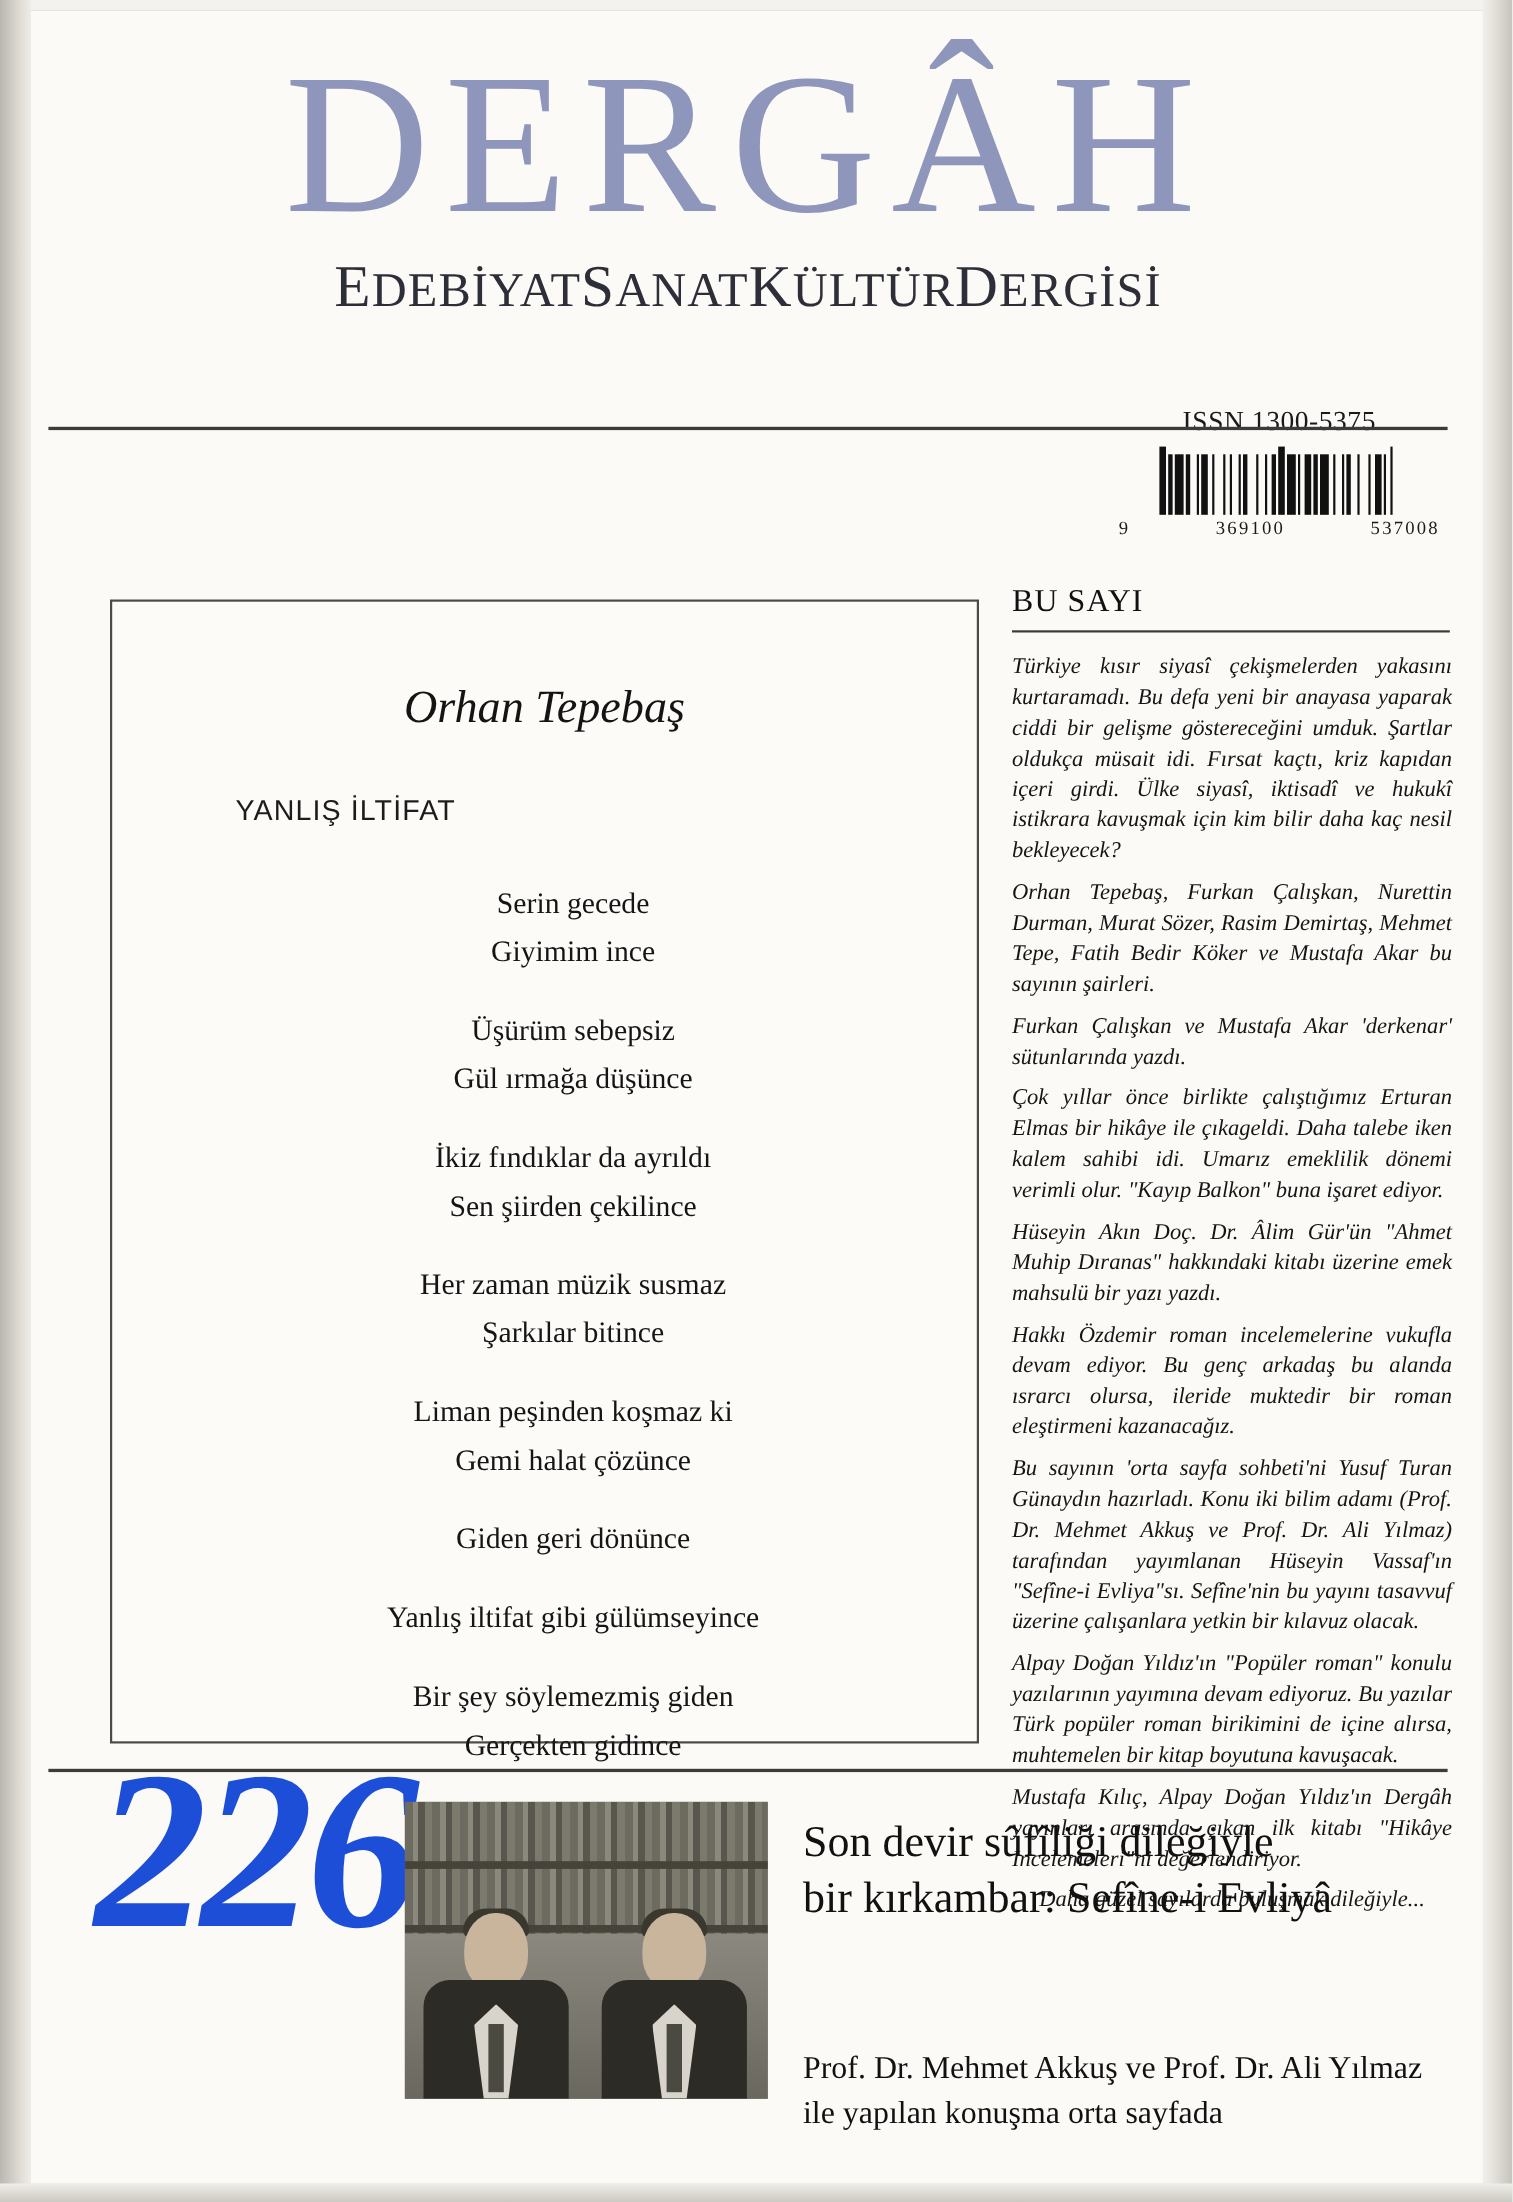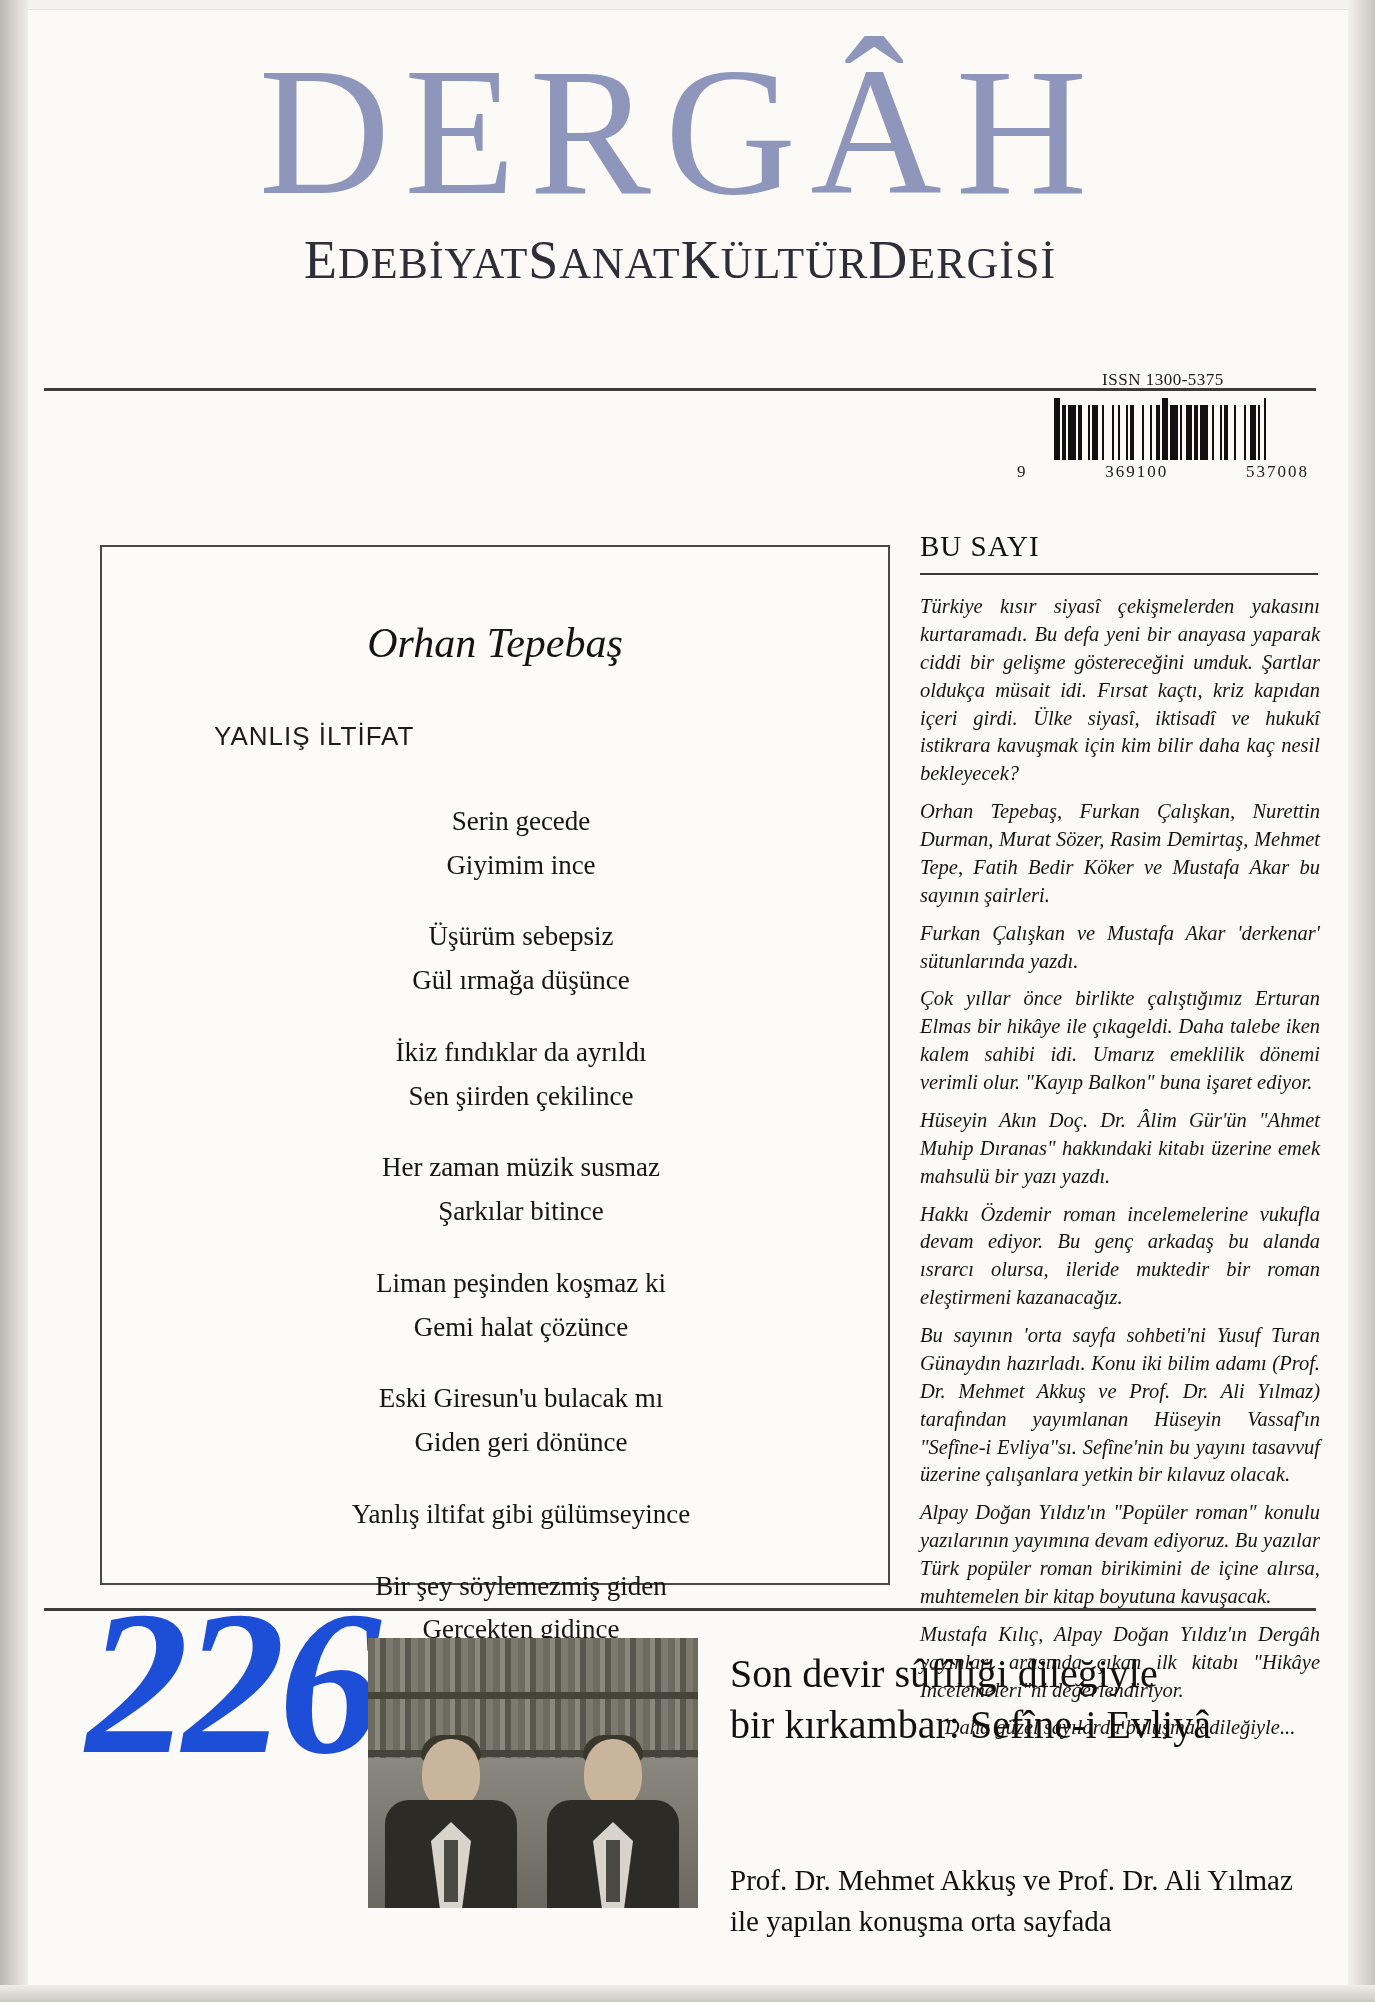--- a/index.html
+++ b/index.html
@@ -80,21 +80,21 @@
 
   
   .issn-block {
     position: absolute;
     right: 62px; top: 370px;
     width: 300px;
     text-align: center;
   }
   .issn-text {
     font-family: "Liberation Serif", serif;
-    font-size: 17px;
+    font-size: 25px;
     letter-spacing: 0.5px;
     color: #1a1a1a;
   }
   .barcode {
     margin-top: 8px;
     height: 62px;
     display: flex;
     align-items: flex-end;
     justify-content: center;
     gap: 0;
@@ -372,21 +372,20 @@
         </div>
         <div class="stanza">
           <div class="line">Her zaman müzik susmaz</div>
           <div class="line">Şarkılar bitince</div>
         </div>
         <div class="stanza">
           <div class="line">Liman peşinden koşmaz ki</div>
           <div class="line">Gemi halat çözünce</div>
         </div>
         <div class="stanza">
-          <div class="line">Eski Giresun'u bulacak mı</div>
           <div class="line">Giden geri dönünce</div>
         </div>
         <div class="stanza">
           <div class="line">Yanlış iltifat gibi gülümseyince</div>
         </div>
         <div class="stanza">
           <div class="line">Bir şey söylemezmiş giden</div>
           <div class="line">Gerçekten gidince</div>
         </div>
       </div>

